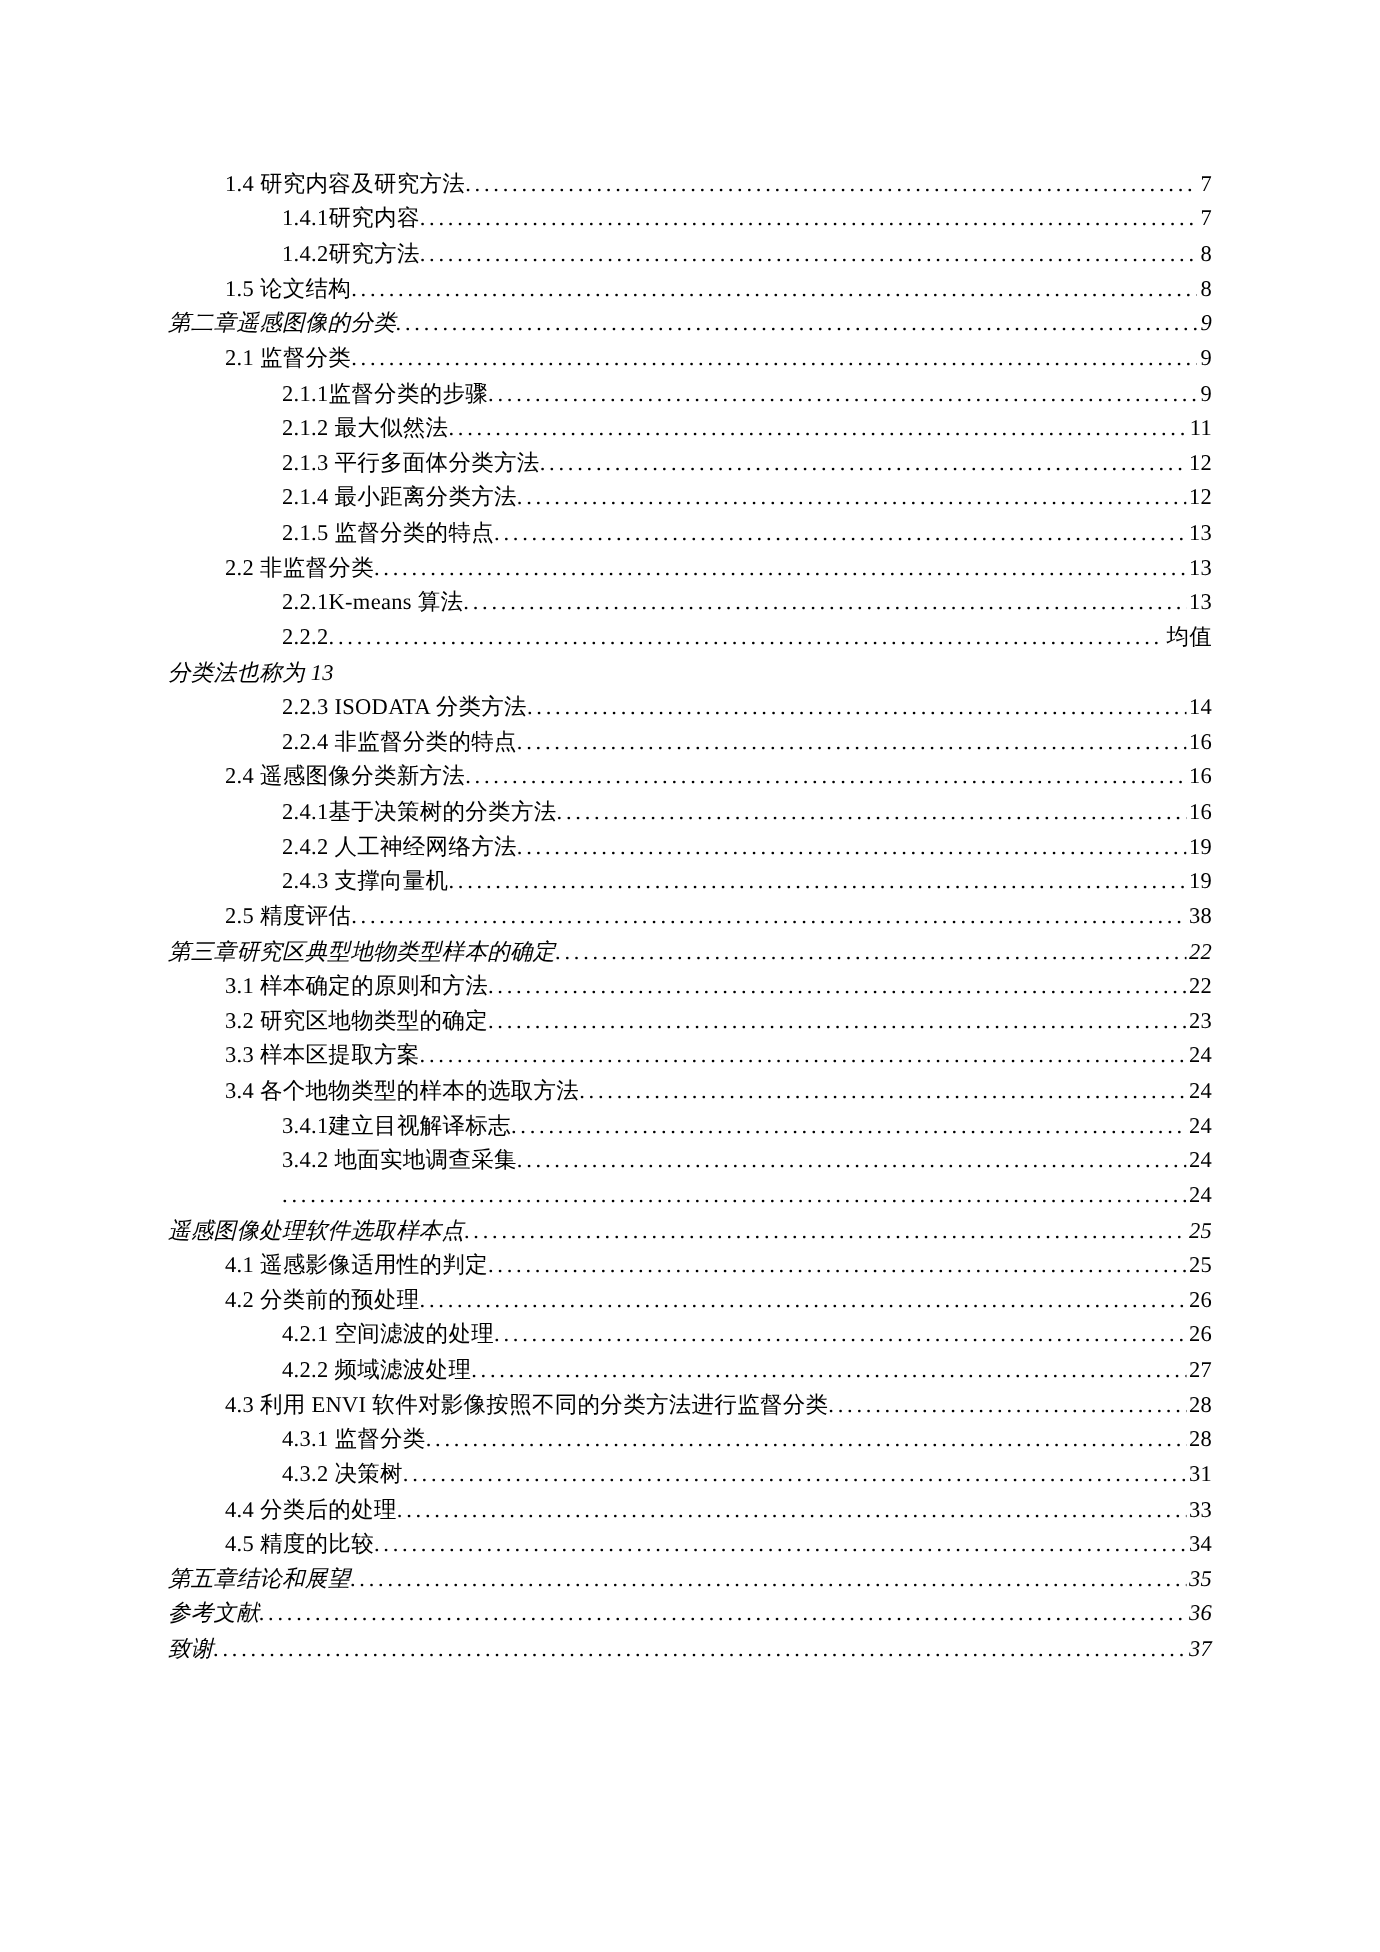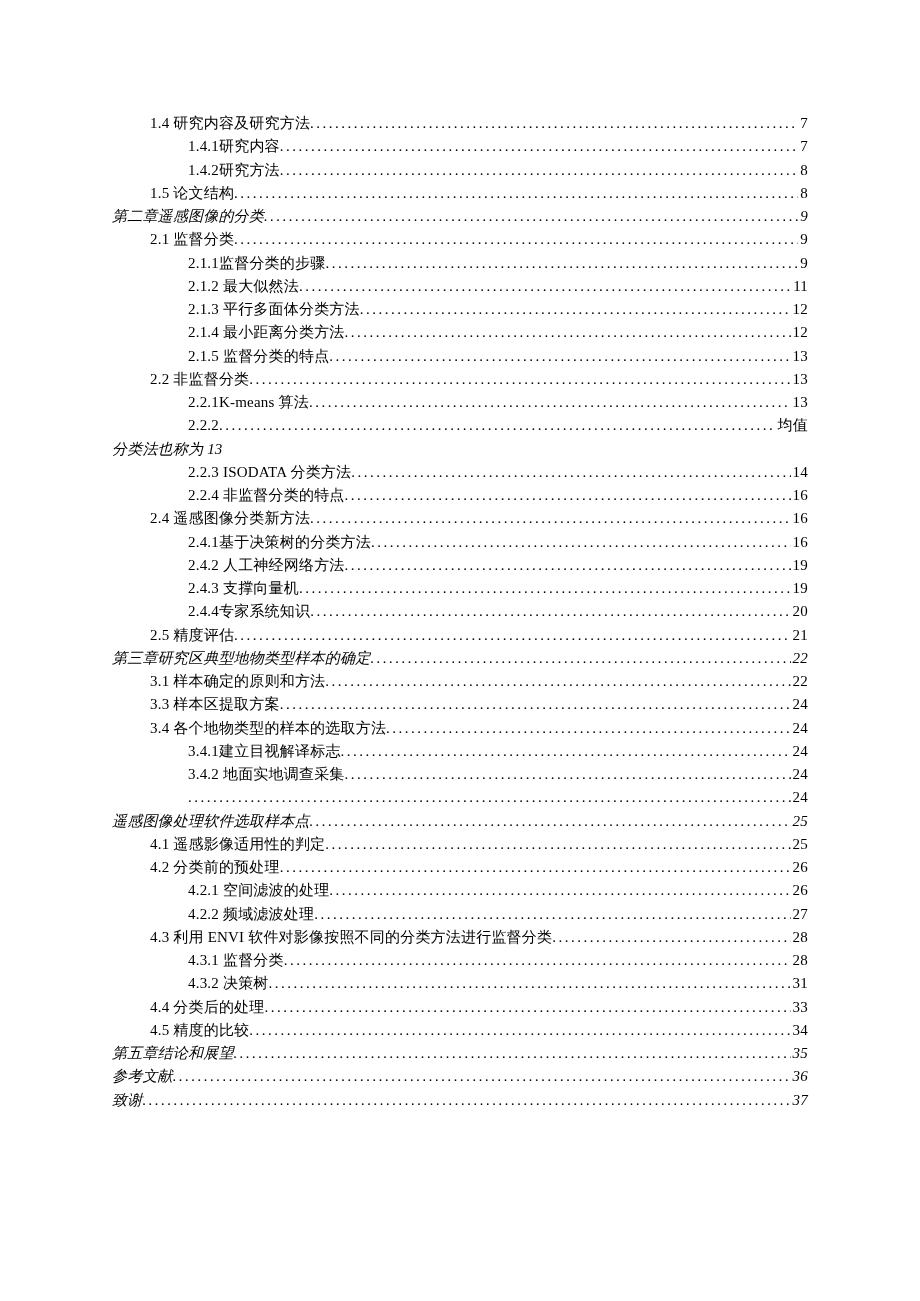--- a/index.html
+++ b/index.html
@@ -151,39 +151,39 @@
       <div class="toc-line lvl2">
         <span class="label">2.4.2 人工神经网络方法</span>
         <span class="leader"></span>
         <span class="page-num">19</span>
       </div>
       <div class="toc-line lvl2">
         <span class="label">2.4.3 支撑向量机</span>
         <span class="leader"></span>
         <span class="page-num">19</span>
       </div>
-      <div class="toc-line lvl2">
-        <span class="label">2.4.4专家系统知识</span>
-        <span class="leader"></span>
-        <span class="page-num">20</span>
-      </div>
       <div class="toc-line lvl1">
         <span class="label">2.5 精度评估</span>
         <span class="leader"></span>
-        <span class="page-num">21</span>
+        <span class="page-num">38</span>
       </div>
       <div class="toc-line lvl0">
         <span class="label">第三章研究区典型地物类型样本的确定</span>
         <span class="leader"></span>
         <span class="page-num">22</span>
       </div>
       <div class="toc-line lvl1">
         <span class="label">3.1 样本确定的原则和方法</span>
         <span class="leader"></span>
         <span class="page-num">22</span>
+      </div>
+      <div class="toc-line lvl1">
+        <span class="label">3.2 研究区地物类型的确定</span>
+        <span class="leader"></span>
+        <span class="page-num">23</span>
       </div>
       <div class="toc-line lvl1">
         <span class="label">3.3 样本区提取方案</span>
         <span class="leader"></span>
         <span class="page-num">24</span>
       </div>
       <div class="toc-line lvl1">
         <span class="label">3.4 各个地物类型的样本的选取方法</span>
         <span class="leader"></span>
         <span class="page-num">24</span>

